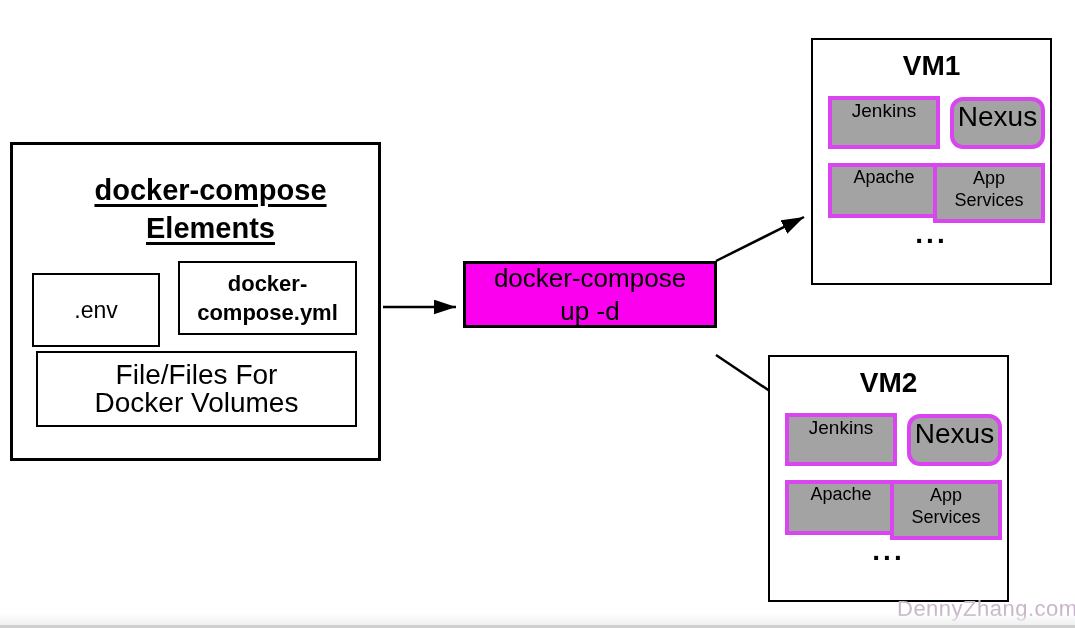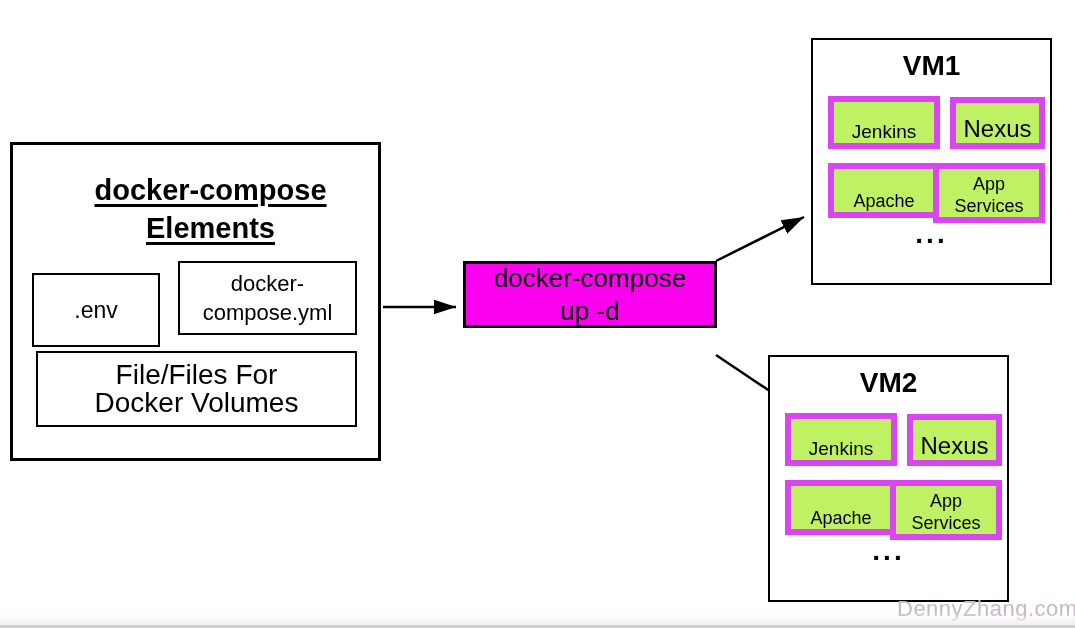--- a/index.html
+++ b/index.html
@@ -13,45 +13,45 @@
     margin:26px auto 0 auto;max-width:290px;text-align:center;
     font-size:29px;font-weight:bold;line-height:38px;
     text-decoration:underline;text-decoration-thickness:3px;text-underline-offset:4px;
   }
   .node{
     position:absolute;border:2px solid #000;box-sizing:border-box;background:#fff;
     display:flex;align-items:center;justify-content:center;text-align:center;
   }
   .node-env{left:19px;top:116px;width:128px;height:74px;font-size:23px;margin-top:12px;}
   .node-yml{left:165px;top:116px;width:179px;height:74px;font-size:22px;line-height:29px;}
-  .node-yml .wrap{max-width:150px;}
+  .node-yml .wrap{max-width:150px;font-weight:bold;}
   .node-vol{left:23px;top:206px;width:321px;height:76px;font-size:28px;line-height:28px;}
   .node-vol .wrap{max-width:250px;}
   .wrap{display:inline-block;}
 
   .command-box{
     position:absolute;left:463px;top:261px;width:254px;height:67px;
     border:3px solid #000;box-sizing:border-box;
     display:flex;align-items:center;justify-content:center;text-align:center;
     font-size:26px;line-height:33px;
   }
   .command-box .wrap{max-width:200px;}
 
   .vm-panel{width:241px;height:247px;border-width:2px;}
   .vm1{left:811px;top:38px;}
   .vm2{left:768px;top:355px;}
   .vm-title{
     margin:10px auto 0 auto;text-align:right;font-size:28px;font-weight:bold;
     text-decoration-thickness:3px;text-underline-offset:4px;
     width:max-content;max-width:200px;
   }
-  .svc{position:absolute;border:6px solid #d946ef;box-sizing:border-box;background:#bef264;
-    display:flex;align-items:flex-end;justify-content:center;text-align:center;}
+  .svc{position:absolute;border:4px solid #d946ef;box-sizing:border-box;background:#a3a3a3;
+    display:flex;align-items:flex-start;justify-content:center;text-align:center;}
   .svc-jenkins{left:15px;top:56px;width:112px;height:53px;font-size:19px;}
-  .svc-nexus{left:137px;top:57px;width:95px;height:52px;font-size:24px;}
+  .svc-nexus{left:137px;top:57px;width:95px;height:52px;font-size:28px;border-radius:13px;}
   .svc-apache{left:15px;top:123px;width:112px;height:55px;font-size:18px;}
   .svc-appsvc{left:120px;top:123px;width:112px;height:60px;font-size:18px;line-height:22px;}
   .svc-appsvc .wrap{max-width:80px;}
   .dots{position:absolute;left:0;top:178px;width:100%;text-align:center;
     font-size:28px;font-weight:bold;letter-spacing:3px;}
 
   .arrows{position:absolute;left:0;top:0;pointer-events:none;}
 
   .watermark{position:absolute;left:897px;top:596px;font-size:22px;letter-spacing:0.5px;}
 

